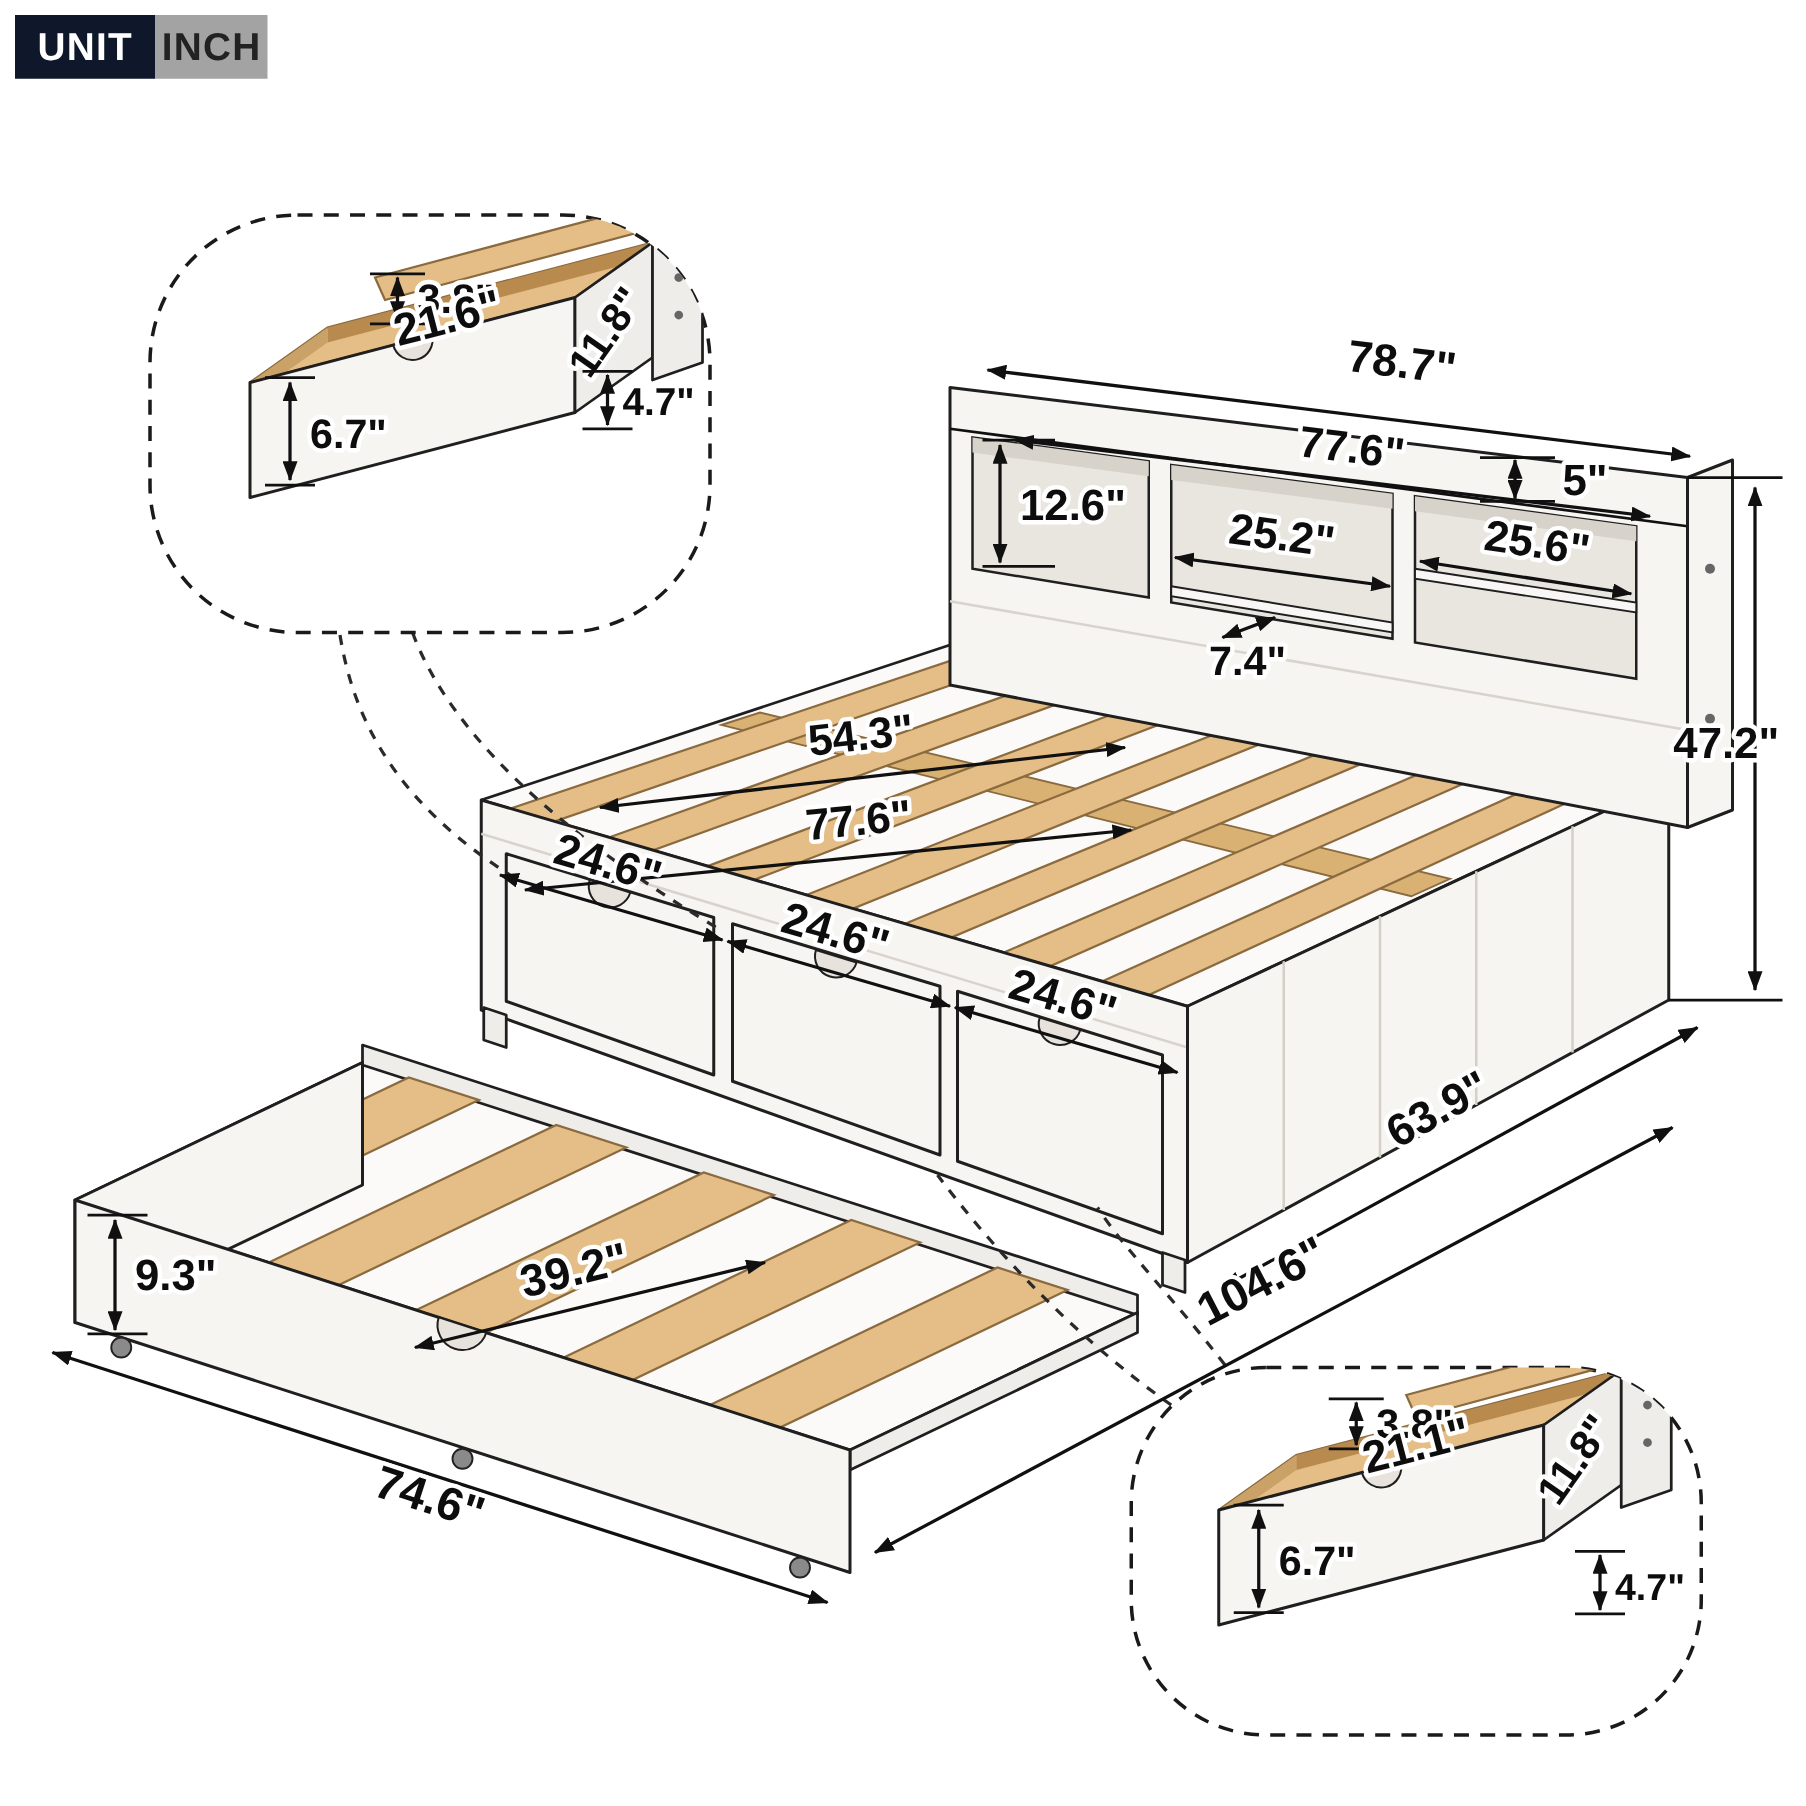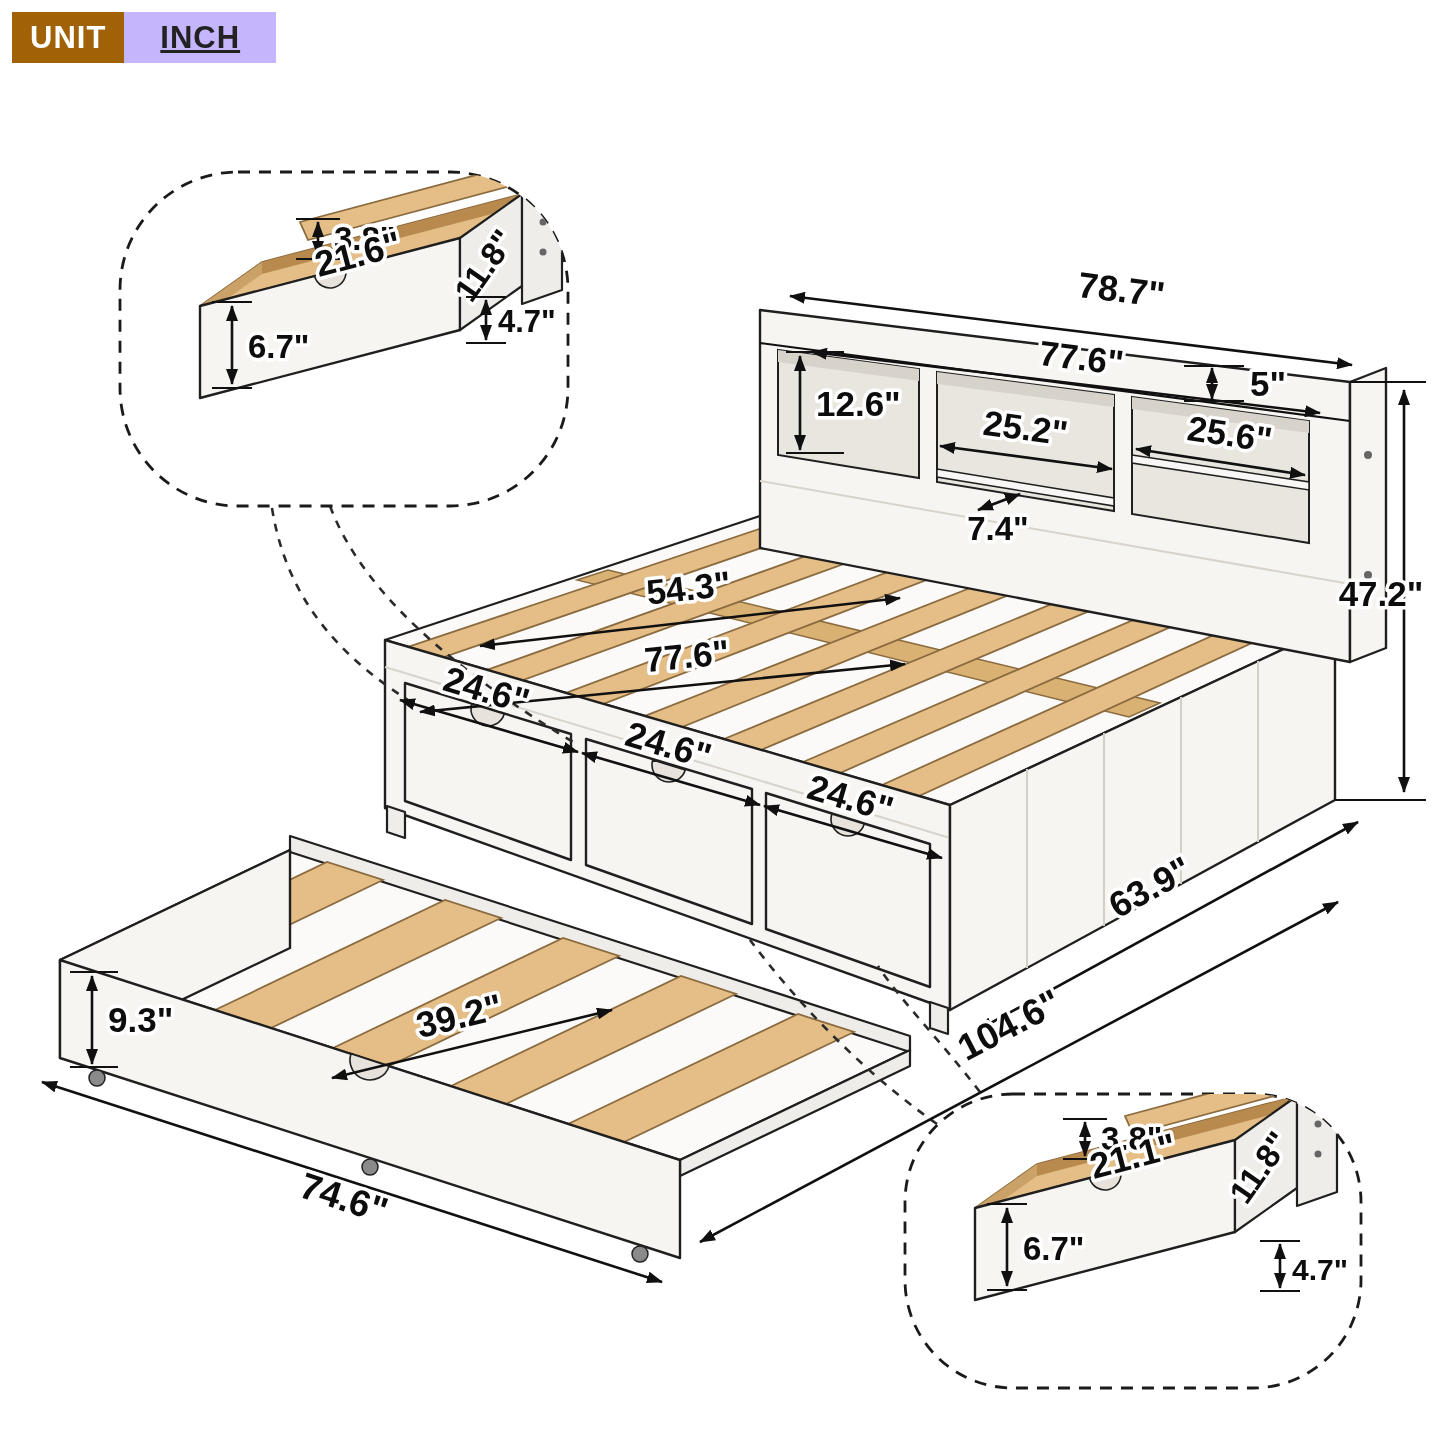--- a/index.html
+++ b/index.html
@@ -1,21 +1,21 @@
 <!DOCTYPE html>
 <html><head>
 <meta charset="utf-8">
 <style>
   html,body{margin:0;padding:0;background:#ffffff;}
   .stage{position:relative;width:1445px;height:1445px;background:#ffffff;overflow:hidden;
          font-family:"Liberation Sans",sans-serif;}
   .badge{position:absolute;top:12px;left:12px;display:flex;z-index:10;
          font-weight:700;font-size:31px;letter-spacing:1px;line-height:1;}
-  .badge .u{background:#a16207;color:#ffffff;padding:10px 18px;}
-  .badge .i{background:#c4b5fd;color:#222222;padding:10px 36px;text-decoration:underline;}
+  .badge .u{background:#0f172a;color:#ffffff;padding:10px 18px;}
+  .badge .i{background:#a3a3a3;color:#222222;padding:10px 5px;}
   svg{position:absolute;top:0;left:0;}
   svg text{font-family:"Liberation Sans",sans-serif;font-weight:600;fill:#0d0d0d;
            paint-order:stroke;stroke:#ffffff;stroke-width:7px;stroke-linejoin:round;}
   .t30{font-size:30px}.t31{font-size:31px}.t33{font-size:33px}.t35{font-size:35px}.t36{font-size:36px}.t37{font-size:37px}
   .dim{stroke:#101010;stroke-width:2.6;fill:none;marker-start:url(#ahs);marker-end:url(#ahe);}
   .tick{stroke:#101010;stroke-width:2.2;}
   .lead{stroke:#2a2a2a;stroke-width:2.6;fill:none;stroke-dasharray:8 8;}
   .insetb{stroke:#1a1a1a;stroke-width:2.8;fill:none;stroke-dasharray:12 9;}
   .wood{fill:#e4be86;stroke:#8a6a3e;stroke-width:1.8;}
   .woodd{fill:#caa267;stroke:none;}

